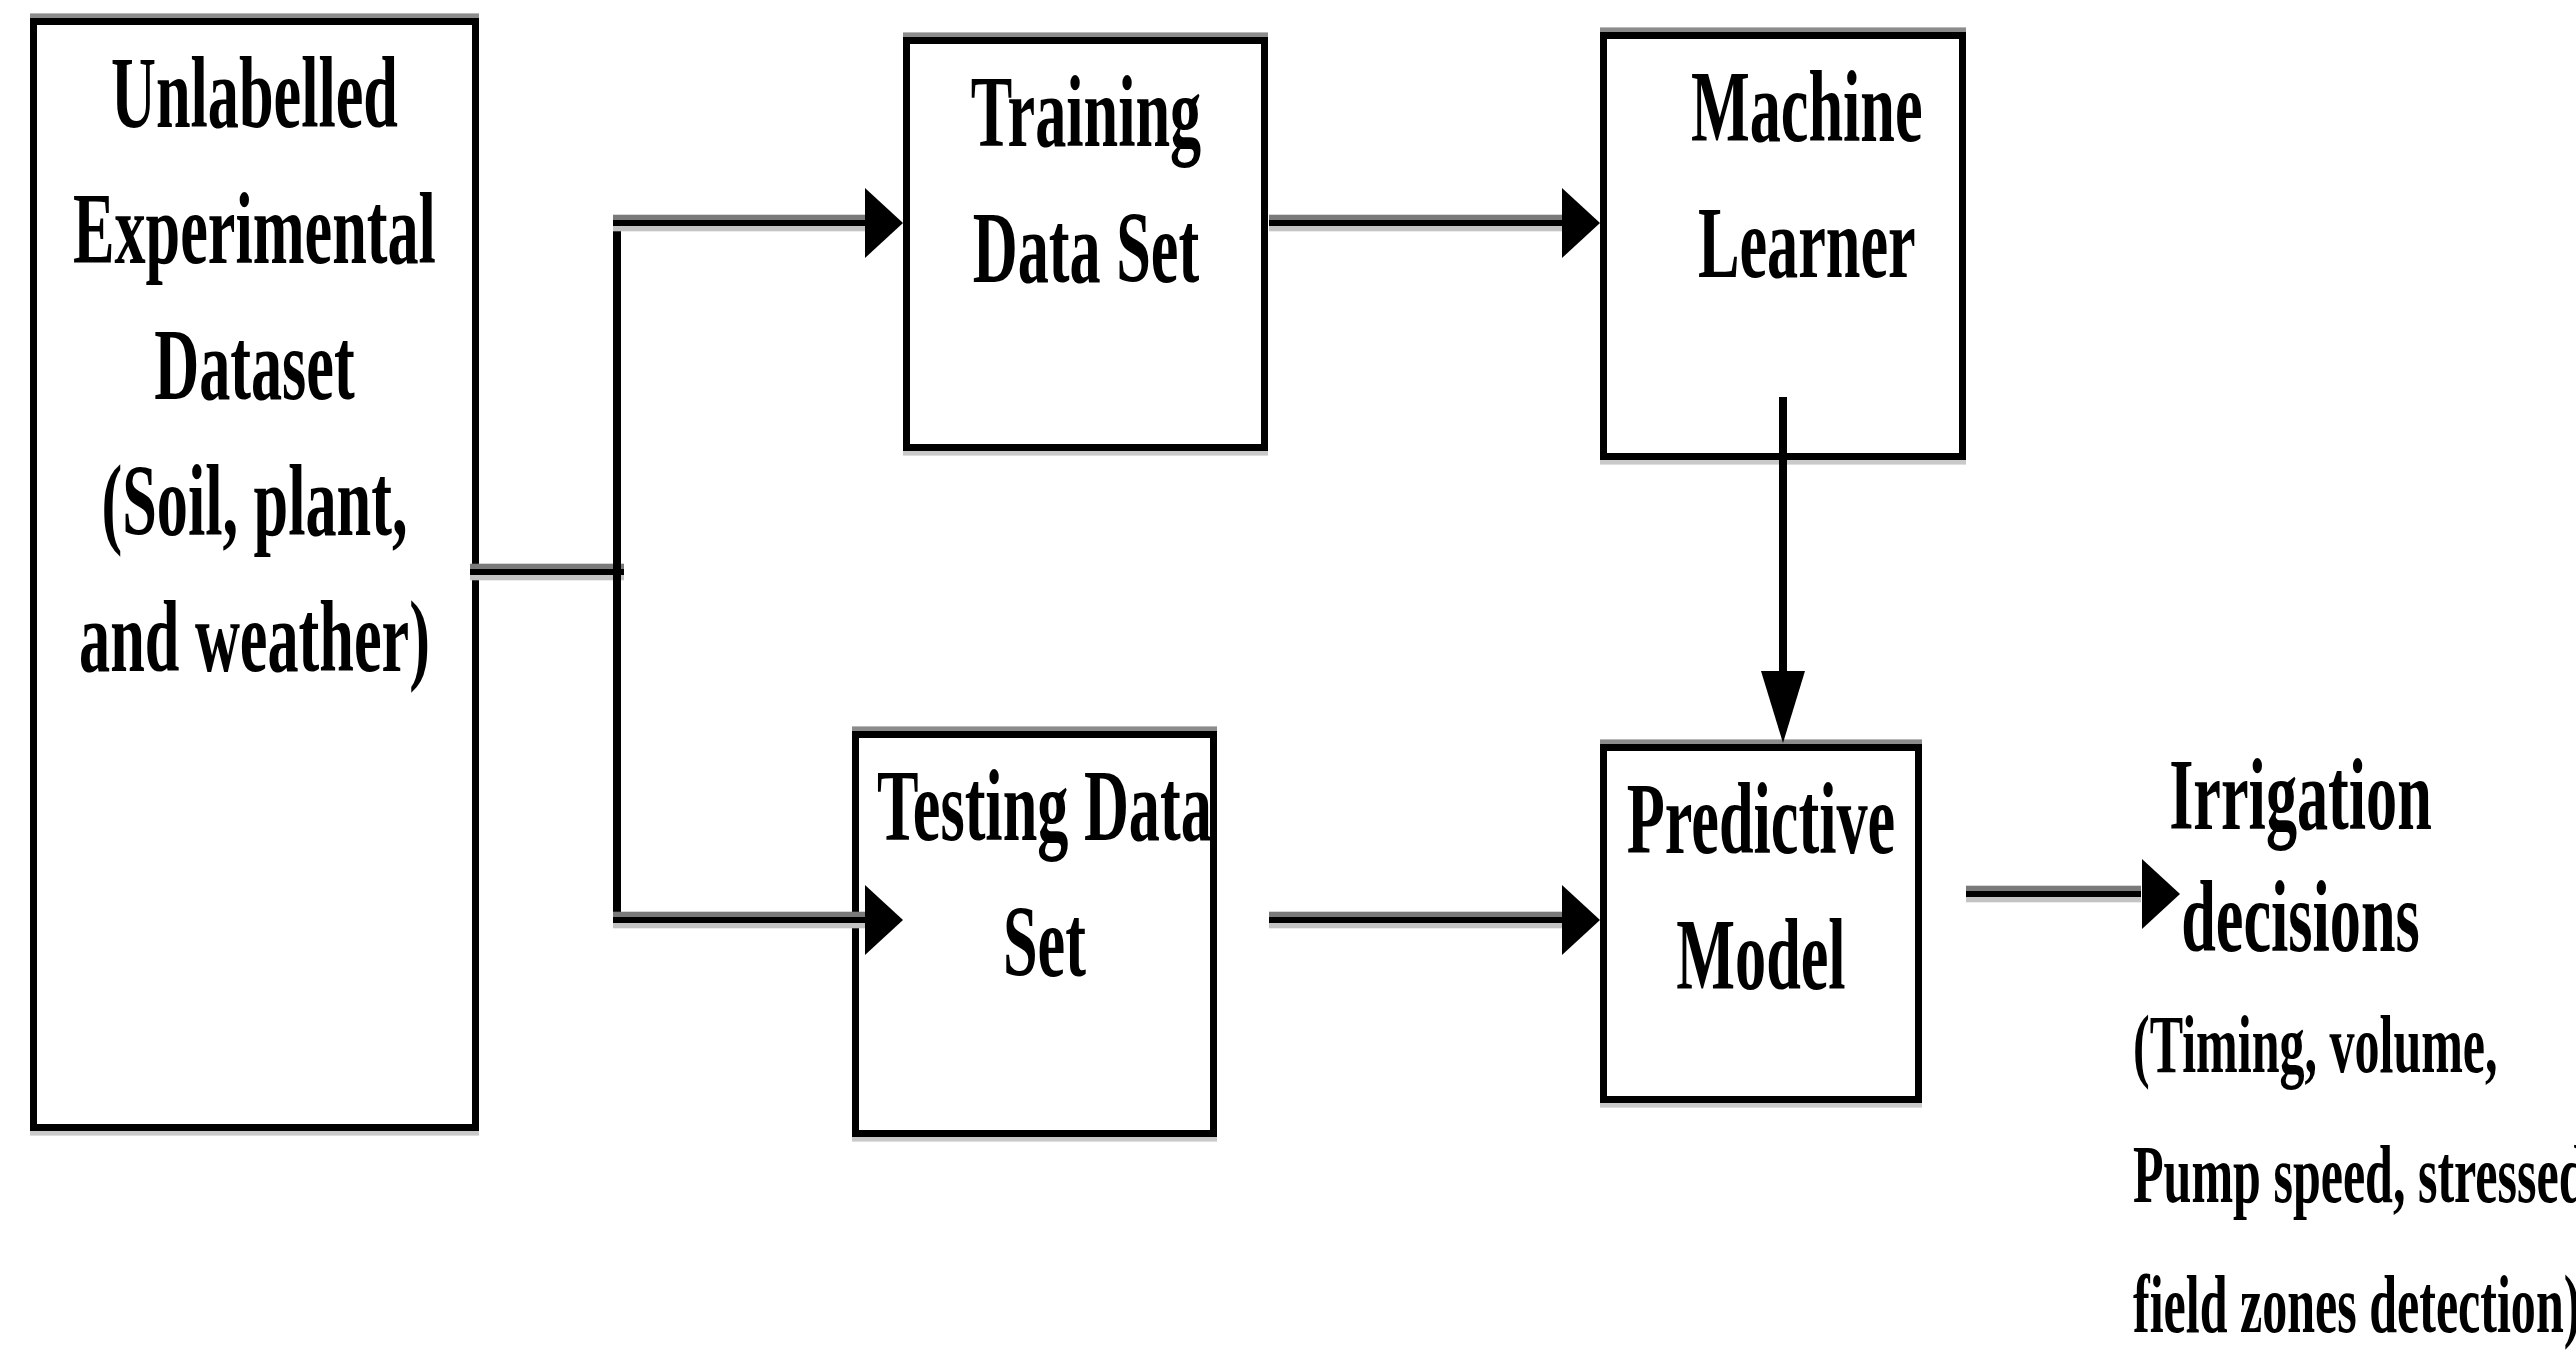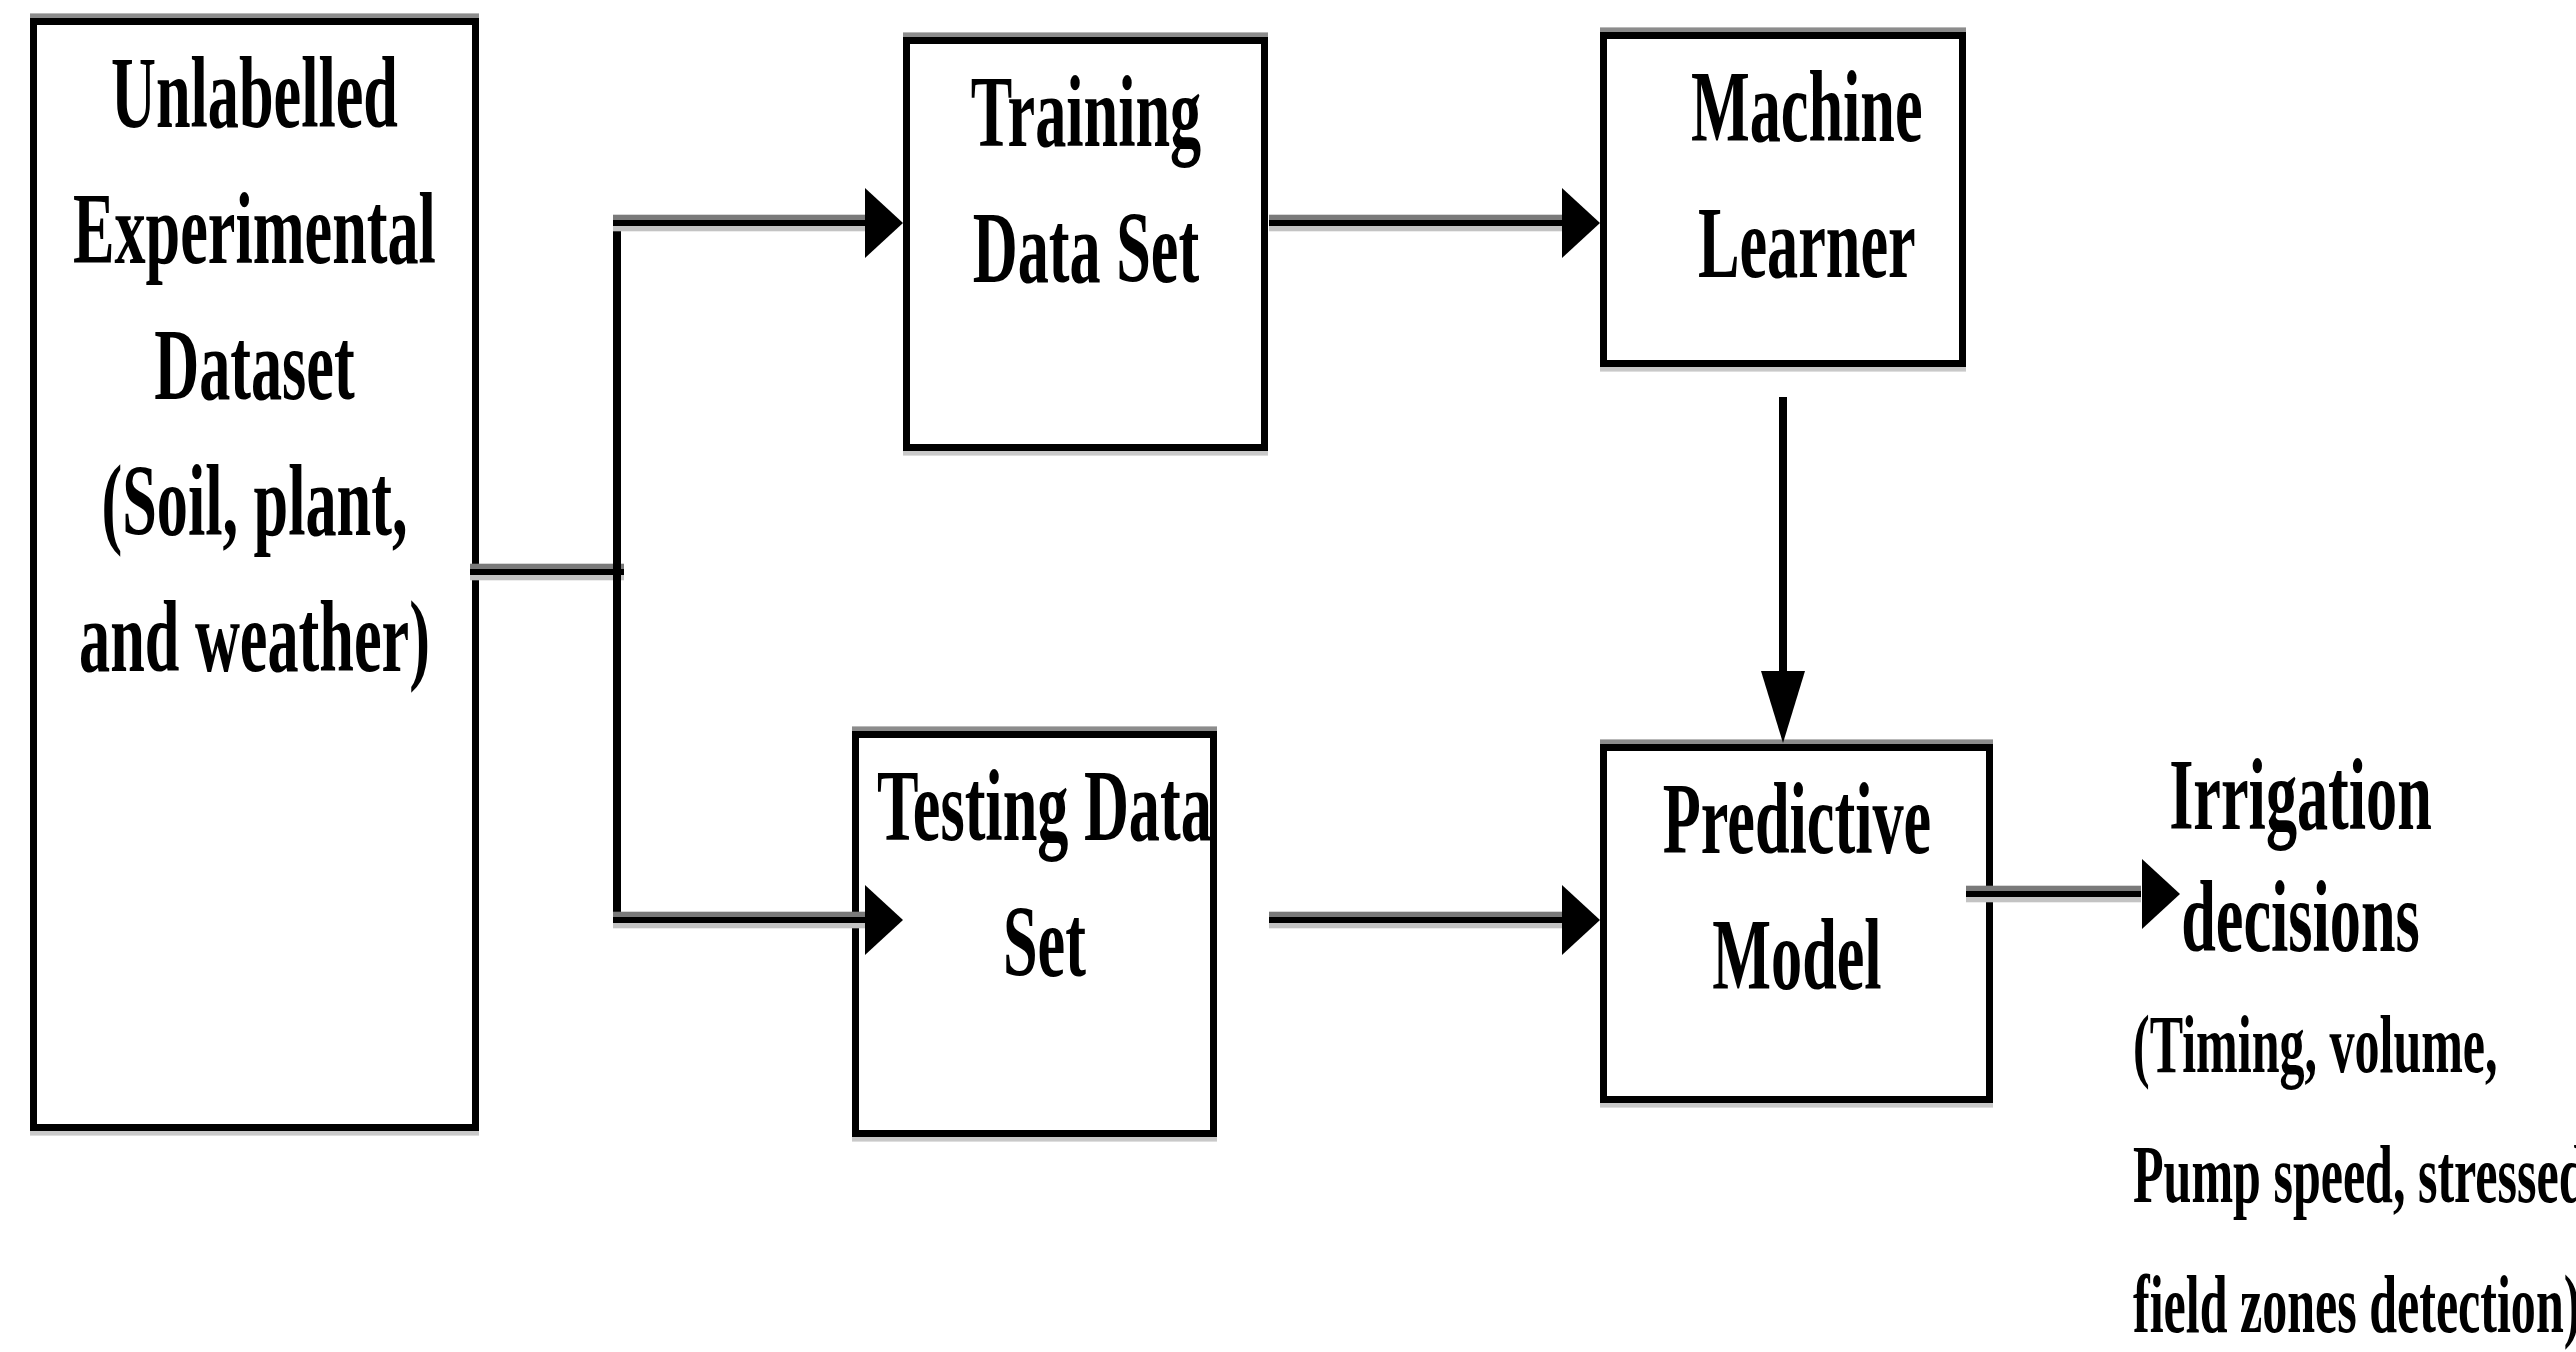--- a/index.html
+++ b/index.html
@@ -30,23 +30,23 @@
     text-align:center;
     font-weight:bold;
     font-size:102px;
     line-height:136px;
     transform:scaleX(0.61);
     transform-origin:50% 50%;
   }
   .label .ln{display:block;white-space:nowrap;}
   #node-unlabelled{left:30px;top:18.3px;width:449px;height:1113px;}
   #node-training  {left:903px;top:37px;width:365px;height:414px;}
-  #node-machine   {left:1600px;top:32px;width:366px;height:335px;padding-left:47px;}
+  #node-machine   {left:1600px;top:32px;width:366px;height:428px;padding-left:47px;}
   #node-testing   {left:852px;top:731px;width:365px;height:406px;padding-left:20px;}
-  #node-predictive{left:1600px;top:744px;width:393px;height:359px;}
+  #node-predictive{left:1600px;top:744px;width:322px;height:359px;}
   
   .hline{
     position:absolute;height:6.1px;background:var(--ink);
     box-shadow:0 -5.3px 0 var(--shadow-dark), 0 5.3px 0 var(--shadow-light);
   }
   .vline{position:absolute;width:7.6px;background:var(--ink);}
   .arrow-right{
     position:absolute;width:0;height:0;
     border-left:38px solid var(--ink);
     border-top:35px solid transparent;

